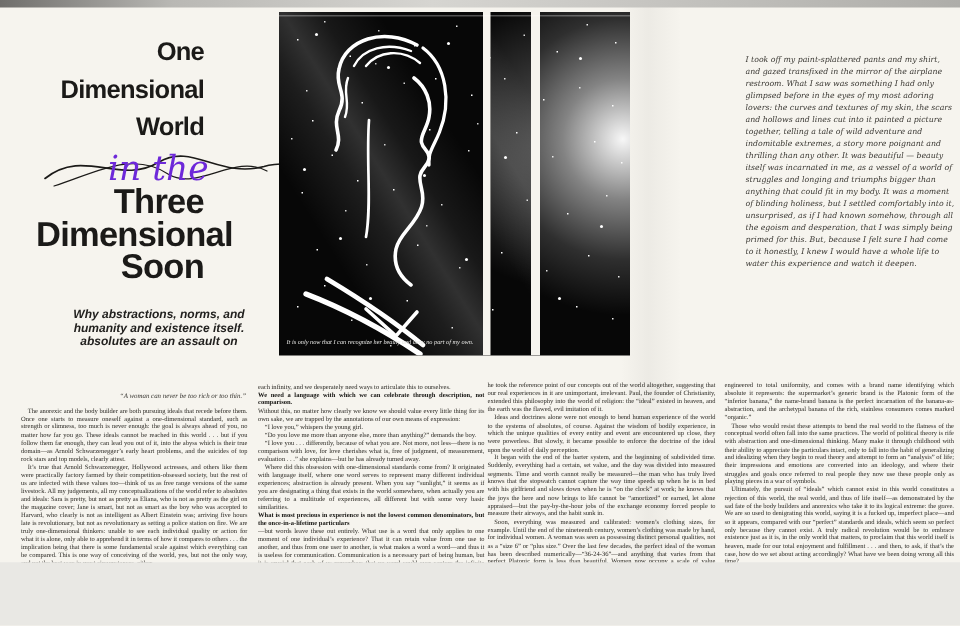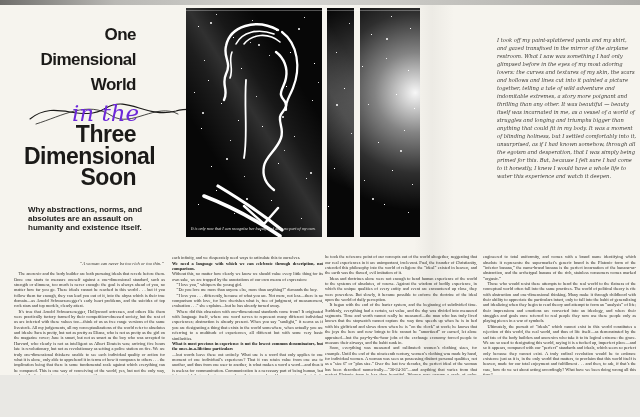--- a/index.html
+++ b/index.html
@@ -24,23 +24,23 @@
   }
   .title-top   { top:22px;  font-size:17px; line-height:25px; }
   .title-bottom{ top:124px; font-size:23px; line-height:21.5px; }
   .title-script { position:absolute; left:28px; top:86px; width:194px; height:42px; }
   .title-script svg { position:absolute; left:0; top:0; }
   .script-word {
     position:absolute; left:44px; top:14px; width:100px; text-align:left;
     font-family:"DejaVu Serif", serif; font-style:italic; font-size:23px; color:#6d28d9;
   }
   .subtitle {
-    position:absolute; left:28px; top:206px; width:156px; 
+    position:absolute; left:28px; top:206px; width:156px; text-align:center;
     font-family:"Liberation Sans", sans-serif; font-weight:bold;
-    font-size:8px; line-height:8.8px; color:#22211f;
+    font-size:8px; line-height:8.8px; color:#22211f;font-style:italic;
   }
   
   .artwork { position:absolute; left:186px; top:8px; width:234px; height:229px;
     background:#070707; overflow:hidden; }
   .artwork .topline { position:absolute; left:0; top:2px; width:100%; height:1px;
     background:rgba(255,255,255,0.30); }
   .band { position:absolute; left:0; top:0; width:136px; height:229px;
     background:linear-gradient(58deg, transparent 28%, rgba(255,255,255,0.09) 44%,
       rgba(255,255,255,0.17) 52%, rgba(255,255,255,0.07) 61%, transparent 75%); }
   .band2 { position:absolute; left:141px; top:0; width:27px; height:229px;
@@ -114,22 +114,22 @@
     <div class="script-word">in the</div>
   </div>
   <div class="title-bottom">
     <div>Three</div>
     <div>Dimensional</div>
     <div>Soon</div>
   </div>
 
   <div class="subtitle">
     <div>Why abstractions, norms, and</div>
+    <div>humanity and existence itself.</div>
     <div>absolutes are an assault on</div>
-    <div>humanity and existence itself.</div>
   </div>
 
   <div class="artwork">
     <div class="band"></div>
     <div class="band2"></div>
     <div class="stars-a"></div>
     <div class="stars-b"></div>
     <div class="glow2"></div>
     <div class="glow"></div>
     <svg class="profile" width="136" height="229" viewBox="0 0 136 229">

